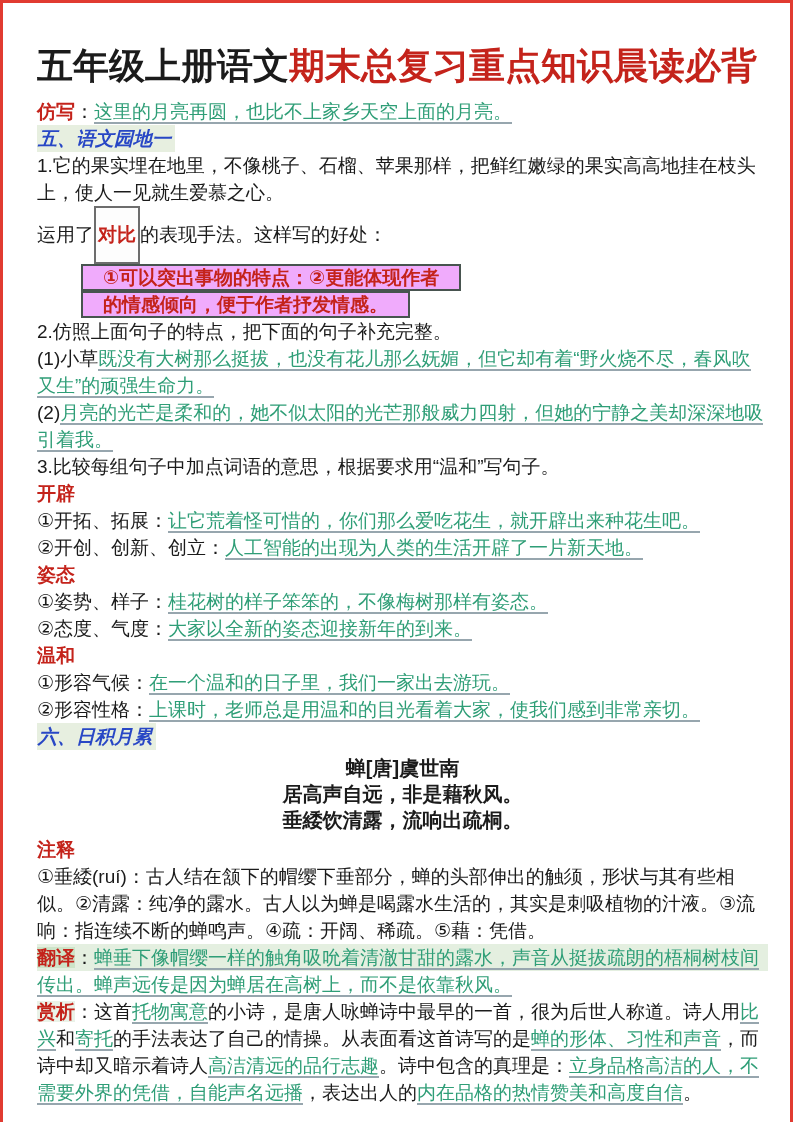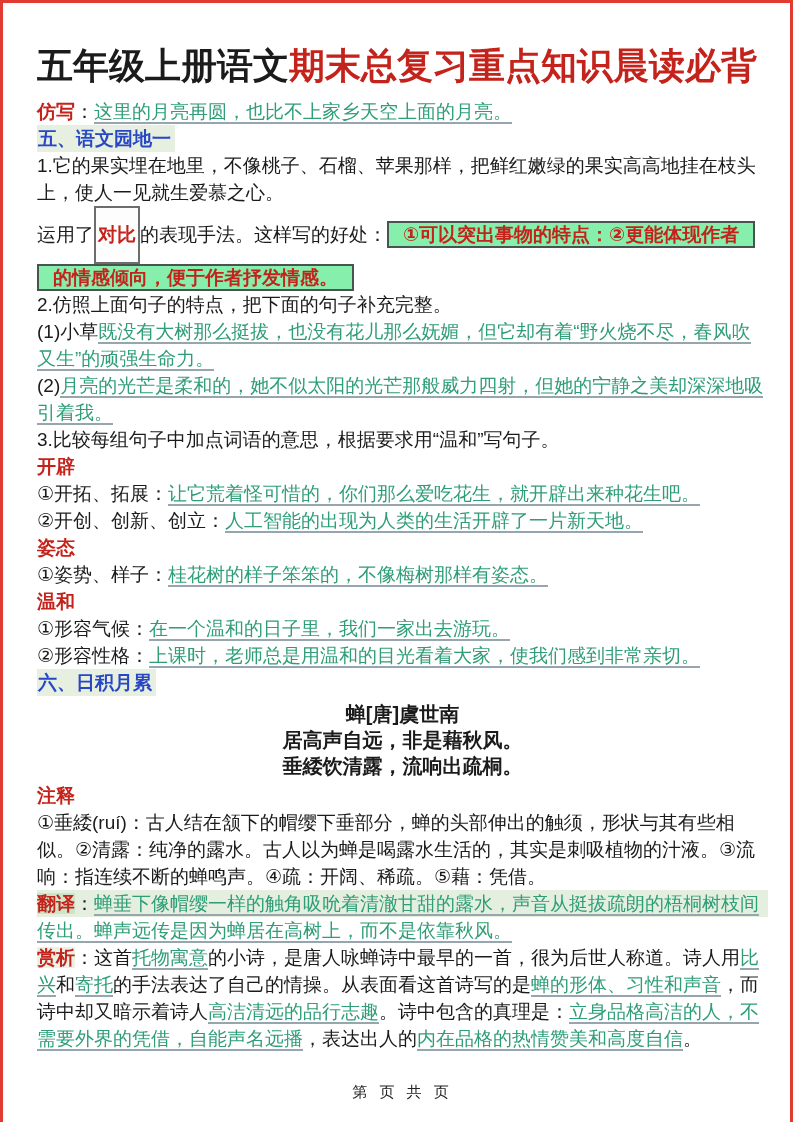--- a/index.html
+++ b/index.html
@@ -21,30 +21,30 @@
   p{margin:0;}
   .doc-title{
     font-size:36px;line-height:46px;font-weight:700;
     white-space:nowrap;margin-bottom:9px;letter-spacing:0;
   }
   .red{color:#c4231b;}
   .lbl{color:#c4231b;font-weight:700;}
   .green{color:#2f9e77;border-bottom:2px solid #97a6ae;padding-bottom:0;}
   .h-blue{
     display:inline-block;color:#2847c5;font-weight:700;
-    background:#e7efe0;padding:0 4px 0 1px;
+    background:#e7efe0;padding:0 4px 0 1px;font-style:italic;
   }
   .h-red{color:#c4231b;font-weight:700;}
   .duibi{
     display:inline-block;border:2px solid #6d6d6d;background:#fdfdfd;
     padding:16px 2px;line-height:22px;color:#c4231b;font-weight:700;
   }
   .ansbox{
-    display:inline-block;border:2px solid #47544f;background:#86efac;
-    padding:0 14px;line-height:23px;color:#c4231b;font-weight:700;
+    display:inline-block;border:2px solid #47544f;background:#f0abfc;
+    padding:0 20px;line-height:23px;color:#c4231b;font-weight:700;margin-left:44px;
   }
   .poem{text-align:center;font-weight:700;font-size:20px;line-height:26px;margin:5px 0 3px 0;}
   .fanyi-p{background:linear-gradient(to bottom,#e4efe0 0px,#e4efe0 27px,rgba(255,255,255,0) 27px);}
   .fanyi-lbl-bg{background:#cde4c8;}
   .shangxi-lbl-bg{background:#eaf2e8;margin-top:40px;}
   .footer{
     text-align:center;margin-top:26px;letter-spacing:4px;
     font-size:15px;color:#222;
   }
 </style>
@@ -89,20 +89,23 @@
     <span>①开拓、拓展：</span><span class="green">让它荒着怪可惜的，你们那么爱吃花生，就开辟出来种花生吧。</span>
   </p>
   <p>
     <span>②开创、创新、创立：</span><span class="green">人工智能的出现为人类的生活开辟了一片新天地。</span>
   </p>
 
   <p class="h-red">姿态</p>
   <p>
     <span>①姿势、样子：</span><span class="green">桂花树的样子笨笨的，不像梅树那样有姿态。</span>
   </p>
+  <p>
+    <span>②态度、气度：</span><span class="green">大家以全新的姿态迎接新年的到来。</span>
+  </p>
 
   <p class="h-red">温和</p>
   <p>
     <span>①形容气候：</span><span class="green">在一个温和的日子里，我们一家出去游玩。</span>
   </p>
   <p>
     <span>②形容性格：</span><span class="green">上课时，老师总是用温和的目光看着大家，使我们感到非常亲切。</span>
   </p>
 
   <p>

